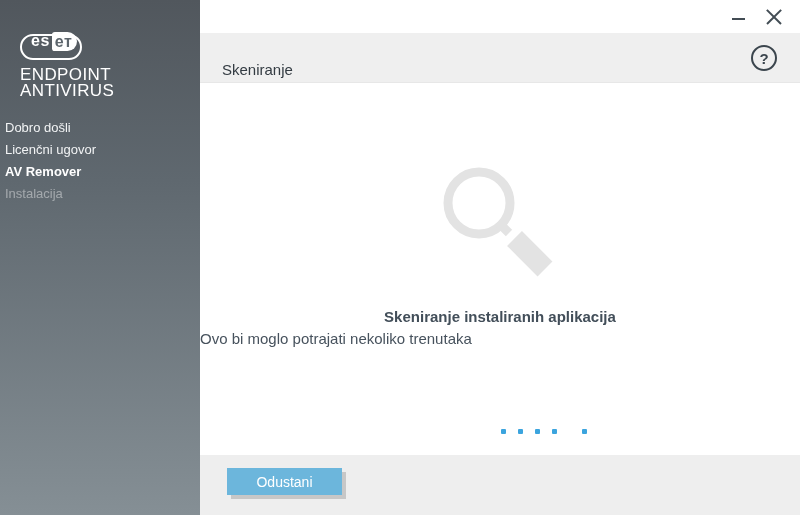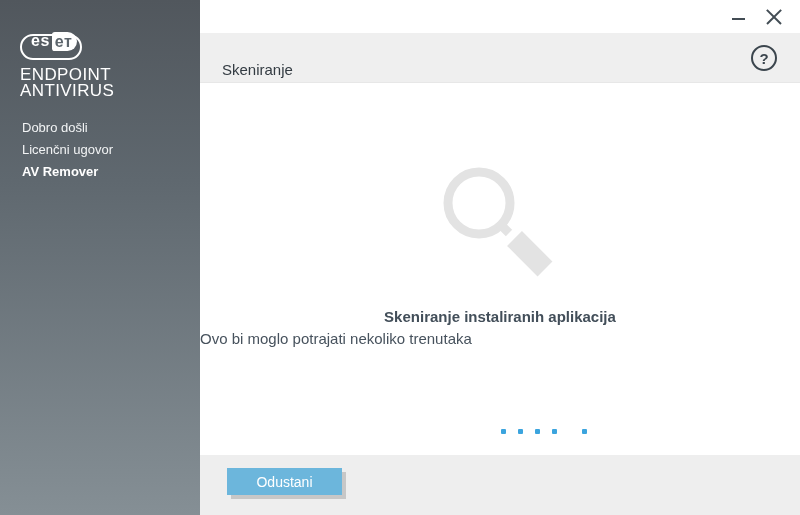--- a/index.html
+++ b/index.html
@@ -28,21 +28,21 @@
   }
   .logo-et {
     background: #ffffff; color: #5d666d; font-weight: bold; font-size: 16px;
     line-height: 19px; height: 19px; padding: 0 5px 0 3px;
     border-radius: 3px 10px 10px 3px; letter-spacing: 0.5px;
   }
   .logo-product { margin-top: 7px; color: #ffffff; font-size: 17px; line-height: 16px; letter-spacing: 0.4px; font-weight: 400; }
 
   .menu { position: absolute; left: 0; top: 117px; width: 100%; }
   .menu-item {
-    height: 22px; line-height: 22px; padding-left: 22px;
+    height: 22px; line-height: 22px; padding-left: 5px;
     font-size: 13px; color: #f2f4f5; white-space: nowrap;
   }
   .menu-item.active { font-weight: bold; color: #ffffff; }
   .menu-item.disabled { color: rgba(255,255,255,0.42); }
 
   
   .titlebar { position: absolute; left: 200px; top: 0; width: 600px; height: 33px; background: #ffffff; }
   .win-controls { position: absolute; right: 8px; top: 0; height: 33px; display: flex; }
   .win-btn { width: 36px; height: 33px; display: flex; align-items: center; justify-content: center; cursor: pointer; }
   .min-glyph { width: 13px; height: 0; border-top: 2px solid #424c54; margin-top: 4px; }
@@ -107,20 +107,21 @@
       <span class="logo-es">es</span>
       <span class="logo-et">ет</span>
     </div>
     <div class="logo-product">ENDPOINT</div>
     <div class="logo-product" style="margin-top:0;">ANTIVIRUS</div>
   </div>
   <div class="menu">
     <div class="menu-item">Dobro došli</div>
     <div class="menu-item">Licenčni ugovor</div>
     <div class="menu-item active">AV Remover</div>
+    <div class="menu-item disabled">Instalacija</div>
   </div>
 </div>
 
 <div class="titlebar">
   <div class="win-controls">
     <div class="win-btn">
       <span class="min-glyph"></span>
     </div>
     <div class="win-btn">
       <span class="close-glyph"></span>

